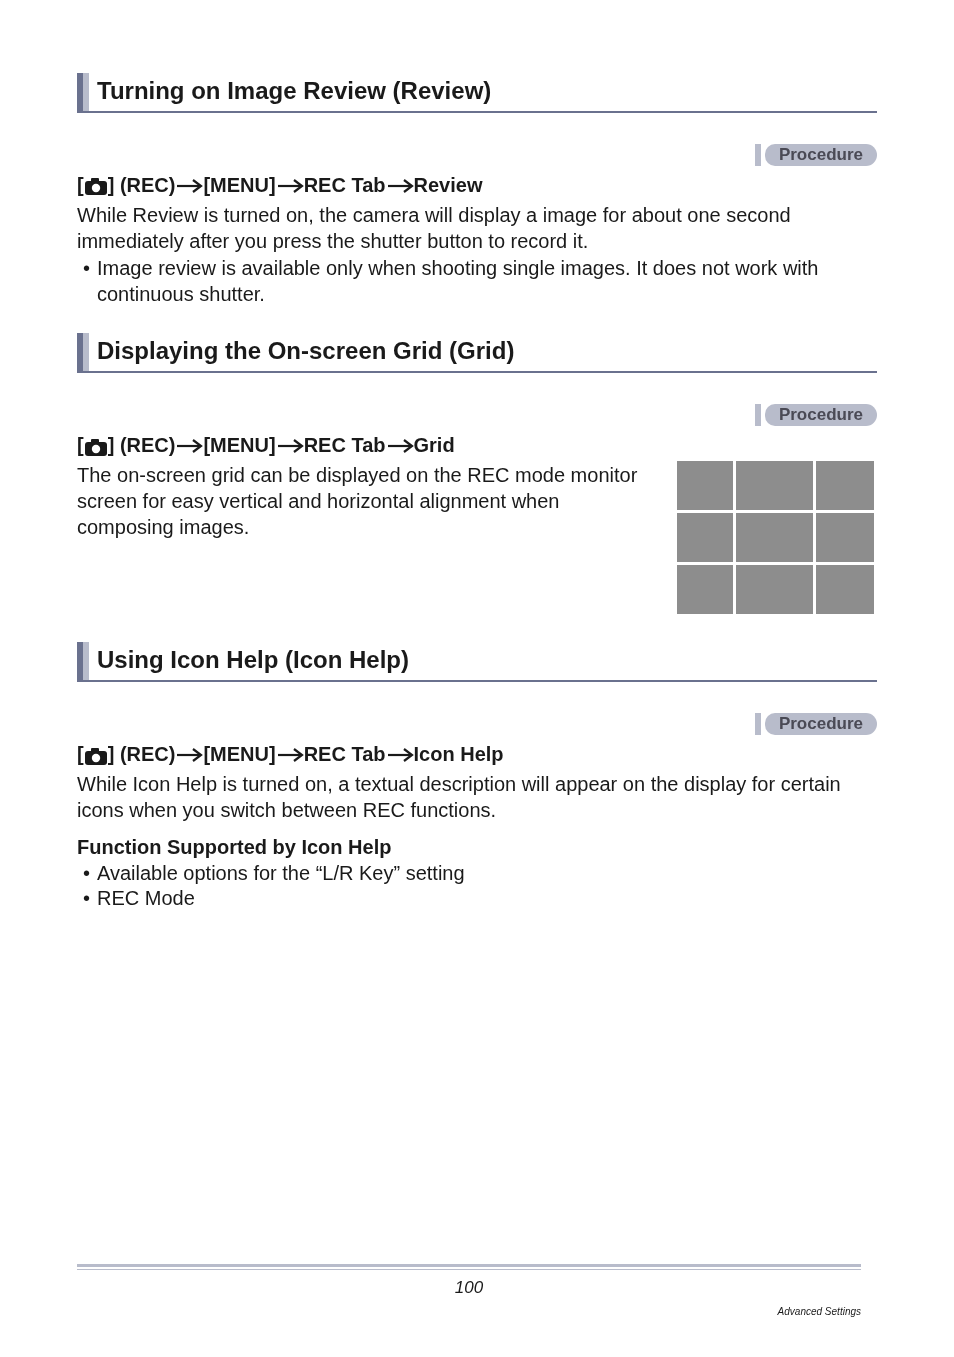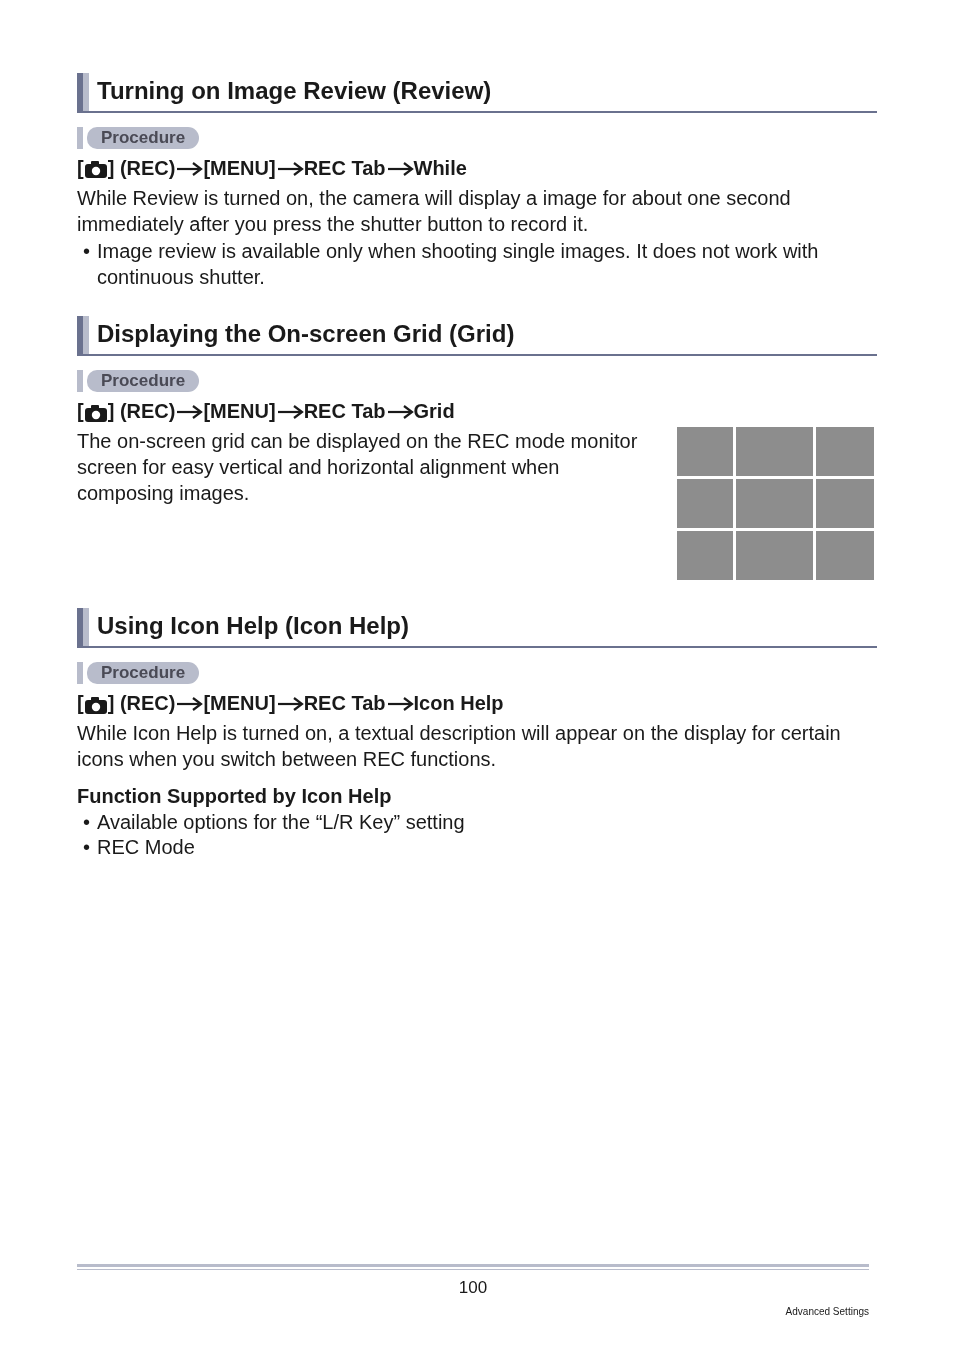--- a/index.html
+++ b/index.html
@@ -31,22 +31,23 @@
     margin-right: 8px;
   }
   .section-heading .title {
     font-size: 24px;
     font-weight: bold;
     padding: 4px 0 6px 0;
   }
   .procedure-tag {
     display: flex;
     align-items: center;
-    margin-top: 14px;
+    margin-top: 31px;
     margin-bottom: 8px;
+    justify-content: flex-end;
   }
   .procedure-tag .pbar {
     width: 6px;
     height: 22px;
     background: #b8bccb;
     margin-right: 4px;
   }
   .procedure-tag .pcurve {
     width: 10px;
     height: 22px;
@@ -121,21 +122,22 @@
     font-size: 20px;
     font-weight: bold;
     margin-top: 12px;
     margin-bottom: 2px;
   }
 
   .footer-area {
     position: absolute;
     bottom: 40px;
     left: 77px;
-    right: 85px;
+    right: 93px;
+    font-style: italic;
   }
   .footer-line {
     border: none;
     border-top: 3px solid #b8bccb;
     margin-bottom: 2px;
   }
   .footer-line2 {
     border: none;
     border-top: 1px solid #b8bccb;
     margin-bottom: 8px;
@@ -194,21 +196,21 @@
       <use href="#arrow-g"></use>
     </svg>
   <span class="seg">[MENU]</span>
   <svg class="arrow-svg" width="28" height="18">
       <use href="#arrow-g"></use>
     </svg>
   <span class="seg">REC Tab</span>
   <svg class="arrow-svg" width="28" height="18">
       <use href="#arrow-g"></use>
     </svg>
-  <span class="seg">While</span>
+  <span class="seg">Review</span>
 </div>
 
 <p class="body-text">While Review is turned on, the camera will display a image for about one second immediately after you press the shutter button to record it.</p>
 <ul class="bullet-list">
   <li>Image review is available only when shooting single images. It does not work with continuous shutter.</li>
 </ul>
 
 <div class="section-heading" style="margin-top:26px">
   <div class="bar1"></div>
   <div class="bar2"></div>

